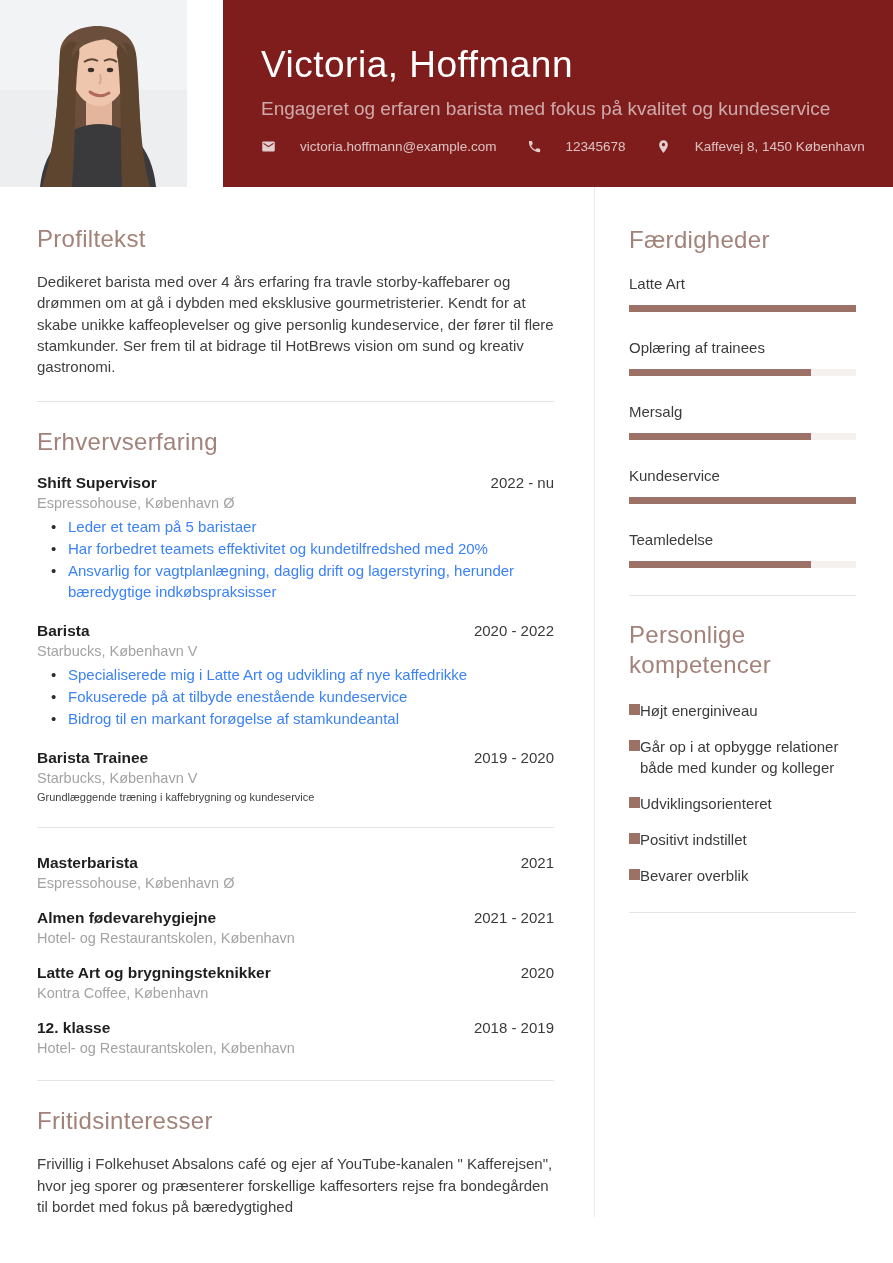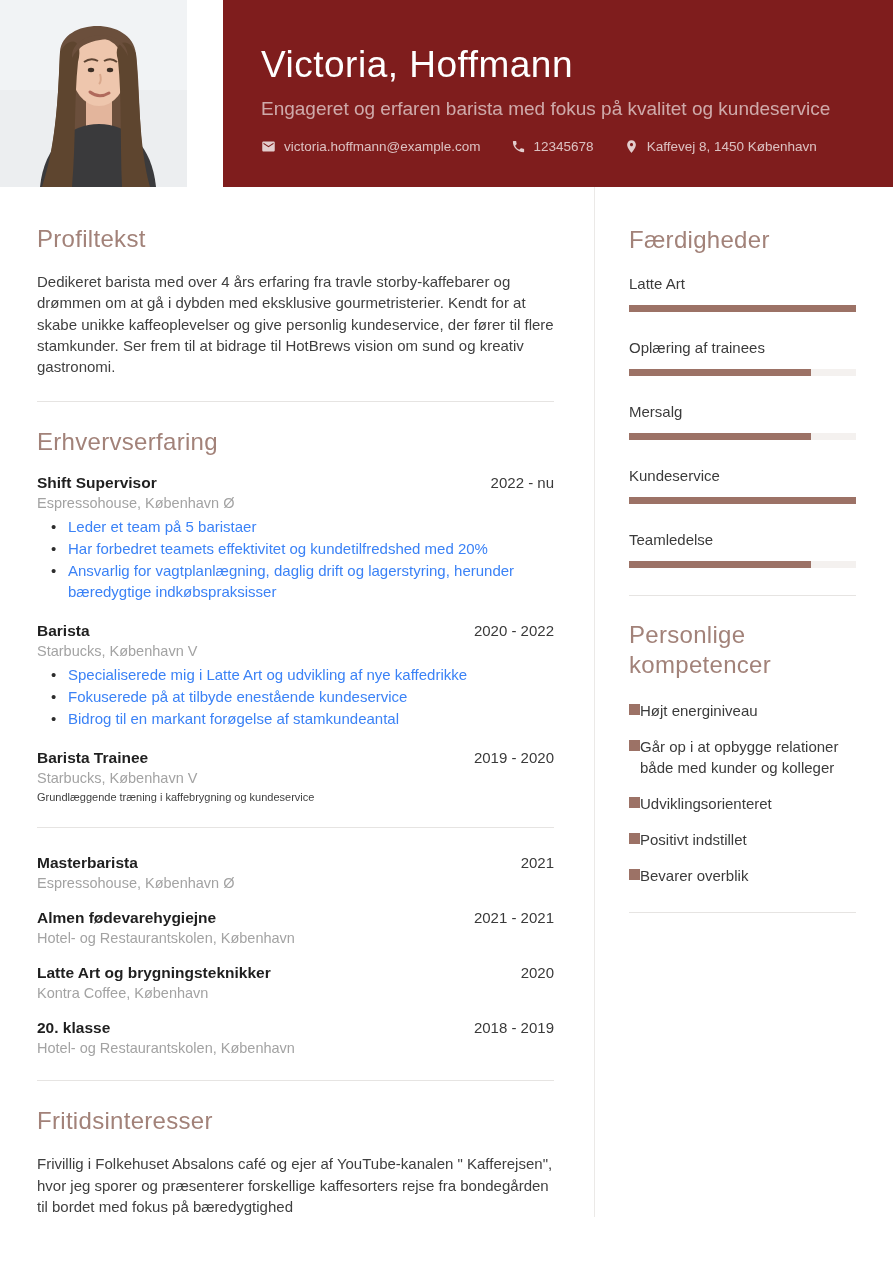--- a/index.html
+++ b/index.html
@@ -15,21 +15,21 @@
   .photo-box { width: 187px; height: 187px; flex: 0 0 187px; background: #eceef0; overflow: hidden; }
   .photo-box svg { display: block; }
   .header-main {
     flex: 1; background: #7f1d1d; color: #fff;
     padding: 44px 30px 0 38px;
     margin-left: 36px;
   }
   .name { font-size: 37px; font-weight: 400; letter-spacing: 0.5px; color: #ffffff; }
   .tagline { font-size: 19px; font-weight: 400; color: rgba(255,255,255,0.62); margin-top: 12px; }
   .contact-row { display: flex; align-items: center; gap: 30px; margin-top: 19px; color: rgba(255,255,255,0.72); font-size: 13.5px; }
-  .contact-item { display: flex; align-items: center; gap: 8px; white-space: nowrap; }
+  .contact-item { display: flex; align-items: center; gap: 24px; white-space: nowrap; }
   .contact-item svg { width: 15px; height: 15px; fill: rgba(255,255,255,0.78); flex: 0 0 15px; }
 
   
   .content { display: flex; padding: 0 37px; }
   .main-col { width: 558px; padding: 38px 40px 0 0; border-right: 1px solid #ebe9e7; min-height: 1030px; }
   .side-col { width: 261px; padding: 38px 0 0 34px; }
 
   h2.section-title { font-size: 24px; font-weight: 400; color: #a28279; letter-spacing: 0.3px; }
   .main-col h2.section-title { margin-bottom: 18px; }
   .side-col h2.section-title { margin-bottom: 20px; line-height: 1.25; }
@@ -190,21 +190,21 @@
       <div class="edu">
         <div class="entry-head">
           <span class="entry-title">Latte Art og brygningsteknikker</span>
           <span class="entry-period">2020</span>
         </div>
         <div class="entry-sub">Kontra Coffee, København</div>
       </div>
 
       <div class="edu">
         <div class="entry-head">
-          <span class="entry-title">20. klasse</span>
+          <span class="entry-title">12. klasse</span>
           <span class="entry-period">2018 - 2019</span>
         </div>
         <div class="entry-sub">Hotel- og Restaurantskolen, København</div>
       </div>
     </section>
     <hr class="sep">
 
     <section>
       <h2 class="section-title">Fritidsinteresser</h2>
       <p class="body-text">Frivillig i Folkehuset Absalons café og ejer af YouTube-kanalen " Kafferejsen", hvor jeg sporer og præsenterer forskellige kaffesorters rejse fra bondegården til bordet med fokus på bæredygtighed</p>

